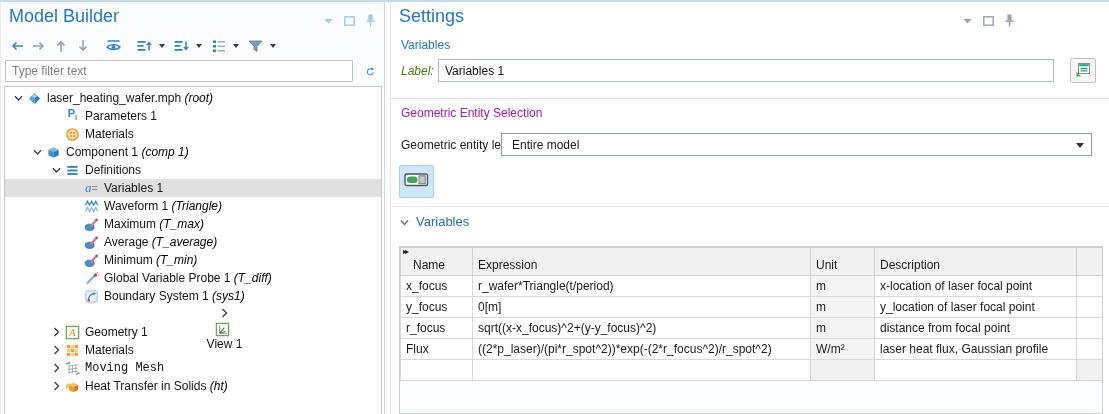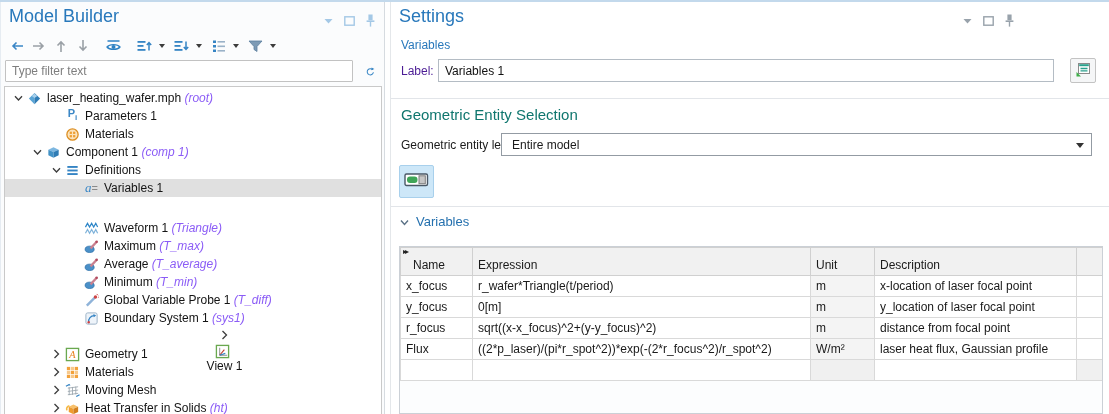--- a/index.html
+++ b/index.html
@@ -30,33 +30,33 @@
   .refresh-btn{position:absolute;left:358px;top:59px;width:22px;height:20px;display:flex;
      align-items:center;justify-content:center;background:transparent;border:none;}
 
   .tree{position:absolute;left:3px;top:84px;width:378px;bottom:-2px;box-sizing:border-box;
      border:1px solid #c9c9c9;background:#fff;padding-top:2px;overflow:hidden;}
   .tree-row{display:flex;align-items:center;height:18px;white-space:nowrap;}
   .tree-row.selected{background:#e0e0e0;}
   .chev{width:15px;height:16px;flex:none;display:flex;align-items:center;justify-content:center;}
   .ticon{width:17px;height:16px;flex:none;display:flex;align-items:center;justify-content:center;margin-right:4px;}
   .tlabel{color:#141414;}
-  .ttag{font-style:italic;color:#8b5cf6;}
+  .ttag{font-style:italic;color:#000000;}
   .txt-icon{font-size:11px;line-height:16px;}
 
   
   .settings-panel{left:390px;width:633px;background:#fff;border-left:1px solid #e4e7ea;}
   .settings-sub{position:absolute;left:10px;top:36px;color:#2878bb;font-size:12px;}
-  .label-row-label{position:absolute;left:10px;top:62px;color:#4c1d95;}
+  .label-row-label{position:absolute;left:10px;top:62px;color:#4d7c0f;font-style:italic;}
   .label-input{position:absolute;left:47px;top:57px;width:616px;height:23px;box-sizing:border-box;
      border:1px solid #b4bcc4;background:#fff;font:12px "Liberation Sans",sans-serif;padding:0 6px;color:#111;}
   .label-btn{position:absolute;left:679px;top:56px;width:26px;height:25px;box-sizing:border-box;
      border:1px solid #c3c3c3;border-radius:2px;background:#f5f6f7;display:flex;align-items:center;justify-content:center;}
   .sep{position:absolute;left:0;width:719px;height:1px;background:#e2e5e9;}
-  .sect-heading{position:absolute;left:10px;color:#0f766e;font-size:15px;white-space:nowrap;}
+  .sect-heading{position:absolute;left:10px;color:#a21caf;font-size:12px;white-space:nowrap;}
   .entity-label{position:absolute;left:10px;top:136px;}
   .dropdown{position:absolute;left:110px;top:131px;width:591px;height:23px;box-sizing:border-box;
      border:1px solid #939ba3;background:#fff;display:flex;align-items:center;padding-left:10px;}
   .dropdown .sel-caret{position:absolute;right:7px;top:9px;width:0;height:0;
      border-left:4px solid transparent;border-right:4px solid transparent;border-top:5px solid #333;}
   .toggle-btn{position:absolute;left:8px;top:163px;width:35px;height:33px;box-sizing:border-box;
      background:#cde7f8;border:1px solid #a8d0ec;border-radius:2px;display:flex;align-items:center;justify-content:center;}
   .var-head{position:absolute;left:9px;top:212px;display:flex;align-items:center;gap:7px;
      color:#2470ae;font-size:13px;}
   .vtable-wrap{position:absolute;left:8px;top:244px;width:704px;height:168px;box-sizing:border-box;
@@ -238,21 +238,21 @@
           </span>
           <span class="tlabel">Definitions</span>
         </div>
         <div class="tree-row selected" style="padding-left: 63px;">
           <span class="chev"></span>
           <span class="ticon">
             <span class="txt-icon"><i style="color:#3b87c6;font-family:'Liberation Serif',serif;font-size:13px;">a</i><span style="color:#8a8a8a;">=</span></span>
           </span>
           <span class="tlabel">Variables 1</span>
         </div>
-        <div class="tree-row" style="padding-left: 63px; margin-top: 22px;">
+        <div class="tree-row" style="padding-left: 63px;">
           <span class="chev"></span>
           <span class="ticon">
             <svg width="16" height="15" viewBox="0 0 16 16">
               <polyline points="1,6.5 3.2,2.5 5.4,6.5 7.6,2.5 9.8,6.5 12,2.5 14,6.5" stroke="#2e86c8" stroke-width="1.3" fill="none"></polyline>
               <polyline points="1,13 3.2,9 5.4,13 7.6,9 9.8,13 12,9 14,13" stroke="#7fb3da" stroke-width="1.3" fill="none"></polyline>
             </svg>
           </span>
           <span class="tlabel">Waveform 1<span class="ttag"> (Triangle)</span></span>
         </div>
         <div class="tree-row" style="padding-left: 63px;">
@@ -355,21 +355,21 @@
               <rect x="2" y="6.2" width="3.5" height="3.5" fill="#f7c98c"></rect>
               <rect x="6.2" y="6.2" width="3.5" height="3.5" fill="#f2a13a"></rect>
               <rect x="10.4" y="6.2" width="3.5" height="3.5" fill="#f7c98c"></rect>
               <rect x="2" y="10.4" width="3.5" height="3.5" fill="#f2a13a"></rect>
               <rect x="6.2" y="10.4" width="3.5" height="3.5" fill="#f7c98c"></rect>
               <rect x="10.4" y="10.4" width="3.5" height="3.5" fill="#f2a13a"></rect>
             </svg>
           </span>
           <span class="tlabel">Materials</span>
         </div>
-        <div class="tree-row" style="padding-left: 44px;">
+        <div class="tree-row" style="padding-left: 44px; font-family: Liberation Mono, monospace;">
           <span class="chev">
             <svg width="7" height="10" viewBox="0 0 7 10">
               <polyline points="1.5,1 5.5,5 1.5,9" stroke="#3c3c3c" stroke-width="1.3" fill="none"></polyline>
             </svg>
           </span>
           <span class="ticon">
             <svg width="15" height="15" viewBox="0 0 16 16">
               <path d="M3,5.5 L14,4 M3,9 L14,7.5 M3,12.5 L14,11 M4.5,4.5 L4.5,13 M8,4.2 L8,12.6 M11.5,3.8 L11.5,12.2" stroke="#9aa5ad" stroke-width="0.9" fill="none"></path>
               <path d="M1,3.5 L4.5,1.5 M12,14.5 L15.5,12.5" stroke="#3584c4" stroke-width="1.3" fill="none"></path>
               <polygon points="4.8,0.8 5.8,2.6 3.6,2.6" fill="#3584c4"></polygon>

